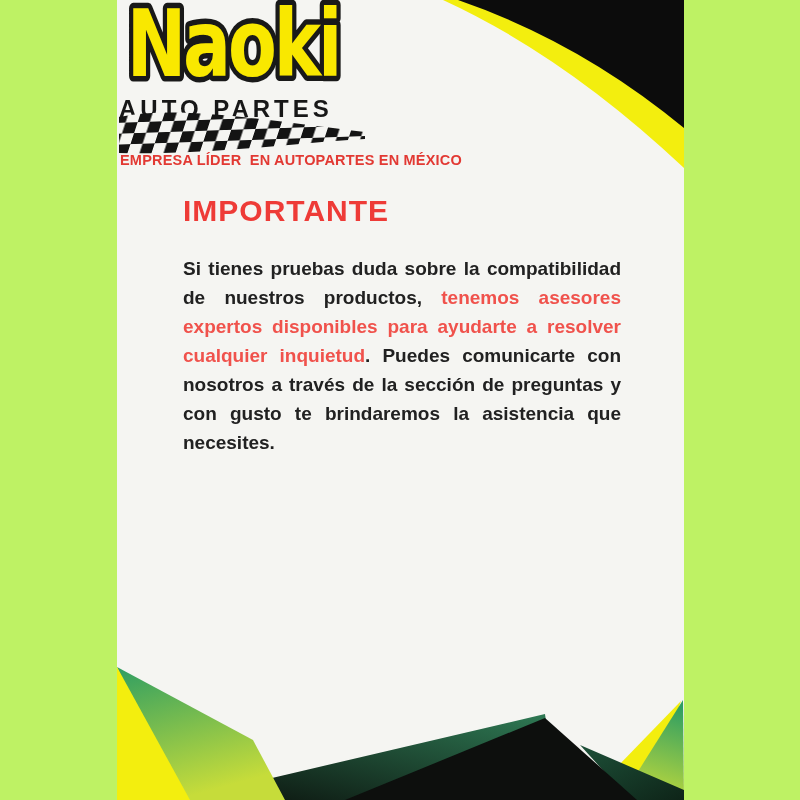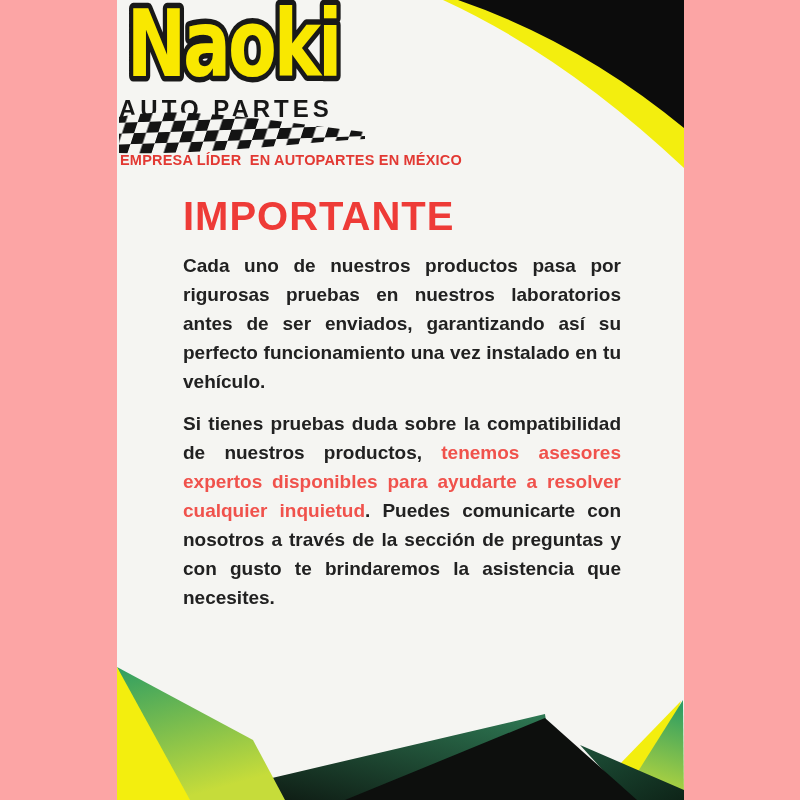--- a/index.html
+++ b/index.html
@@ -1,34 +1,34 @@
 <!DOCTYPE html>
 <html><head>
 <meta charset="utf-8">
 <style>
   html,body{margin:0;padding:0;background:#ffffff;}
-  .canvas{position:relative;width:800px;height:800px;background:#fca5a5;overflow:hidden;
+  .canvas{position:relative;width:800px;height:800px;background:#bef264;overflow:hidden;
           font-family:"Liberation Sans",sans-serif;}
   .poster{position:absolute;left:117px;top:0;width:567px;height:800px;background:#f5f5f2;overflow:hidden;}
 
   
   .corner-tr{position:absolute;top:0;left:0;width:567px;height:180px;display:block;}
 
   
   .brand{position:absolute;left:0;top:0;width:400px;}
   .logo-svg{position:absolute;left:0;top:-2px;width:232px;height:99px;display:block;}
   .autopartes{position:absolute;left:2px;top:95px;font-size:24px;font-weight:bold;
               letter-spacing:4px;color:#171717;}
   .flag-svg{position:absolute;left:0;top:112px;width:252px;height:42px;display:block;}
   .tagline{position:absolute;left:3px;top:152px;font-size:14.5px;font-weight:bold;
            color:#e23933;letter-spacing:.2px;white-space:pre;}
 
   
   .main-text{position:absolute;left:66px;top:194px;width:438px;}
-  .heading{font-size:40px;font-weight:bold;color:#ee3b37;letter-spacing:1px;margin:0 0 12px 0;}
+  .heading{font-size:30px;font-weight:bold;color:#ee3b37;letter-spacing:1px;margin:0 0 26px 0;}
   .body-par{font-size:19px;line-height:29px;font-weight:bold;color:#212121;
             text-align:justify;margin:0 0 13px 0;}
   .body-par:last-child{margin-bottom:0;}
   .hl{color:#f0524c;}
 
   
   .bottom-decor{position:absolute;left:0;bottom:0;width:567px;height:140px;display:block;}
 </style>
 </head>
 <body>
@@ -54,21 +54,20 @@
             <rect x="12" y="11" width="12" height="11" fill="#141414"></rect>
           </pattern>
         </defs>
         <path d="M2,5 C60,-7 140,7 248,20 L248,27 C175,31 95,43 2,41 Z" fill="url(#chk)"></path>
       </svg>
       <div class="tagline">EMPRESA LÍDER  EN AUTOPARTES EN MÉXICO</div>
     </header>
 
     <main class="main-text">
       <h1 class="heading">IMPORTANTE</h1>
-      <p class="body-par">Cada uno de nuestros productos pasa por rigurosas pruebas en nuestros laboratorios antes de ser enviados, garantizando así su perfecto funcionamiento una vez instalado en tu vehículo.</p>
       <p class="body-par"><span>Si tienes pruebas duda sobre la compatibilidad de nuestros productos, </span><span class="hl">tenemos asesores expertos disponibles para ayudarte a resolver cualquier inquietud</span><span>. Puedes comunicarte con nosotros a través de la sección de preguntas y con gusto te brindaremos la asistencia que necesites.</span></p>
     </main>
 
     <svg class="bottom-decor" viewBox="0 0 567 140" preserveAspectRatio="none" aria-hidden="true">
       <defs>
         <linearGradient id="gradLeft" x1="0" y1="0" x2="0.35" y2="1">
           <stop offset="0" stop-color="#2f9e62"></stop>
           <stop offset="1" stop-color="#c6dc3a"></stop>
         </linearGradient>
         <linearGradient id="gradRight" x1="0.6" y1="0" x2="0.4" y2="1">

